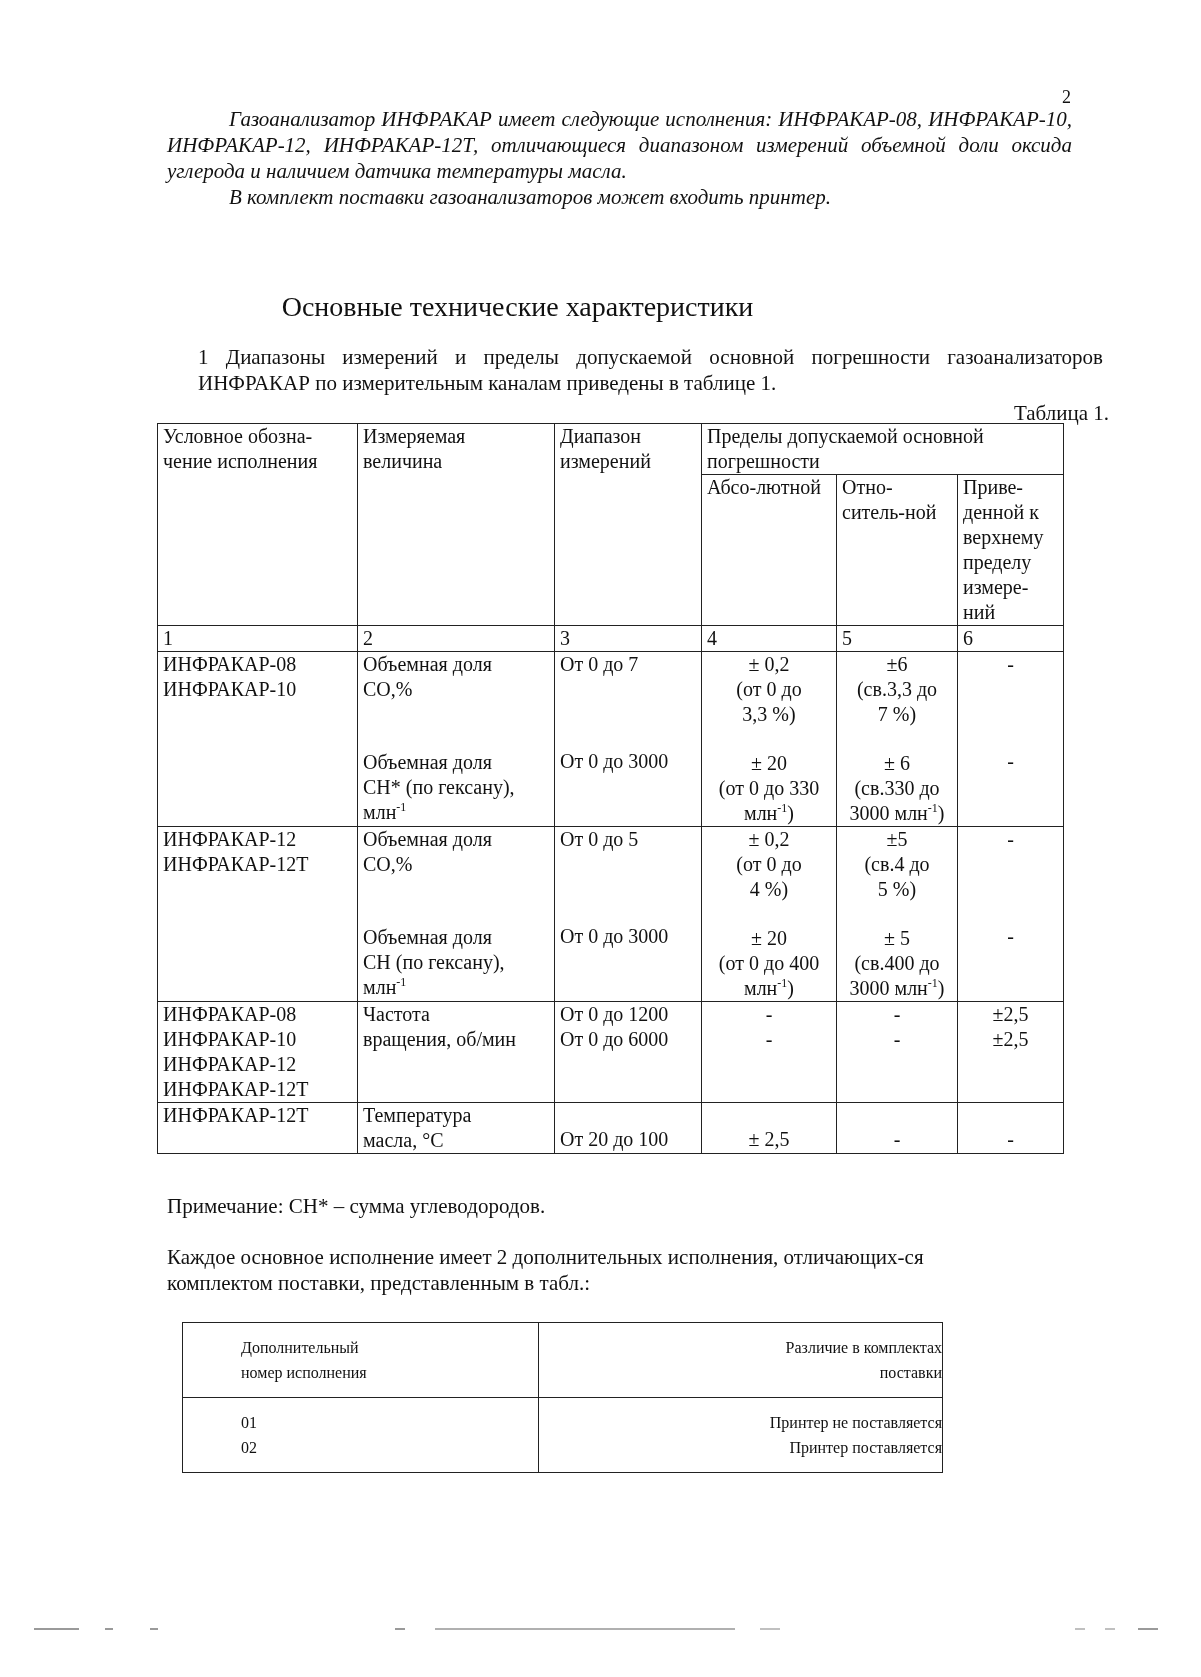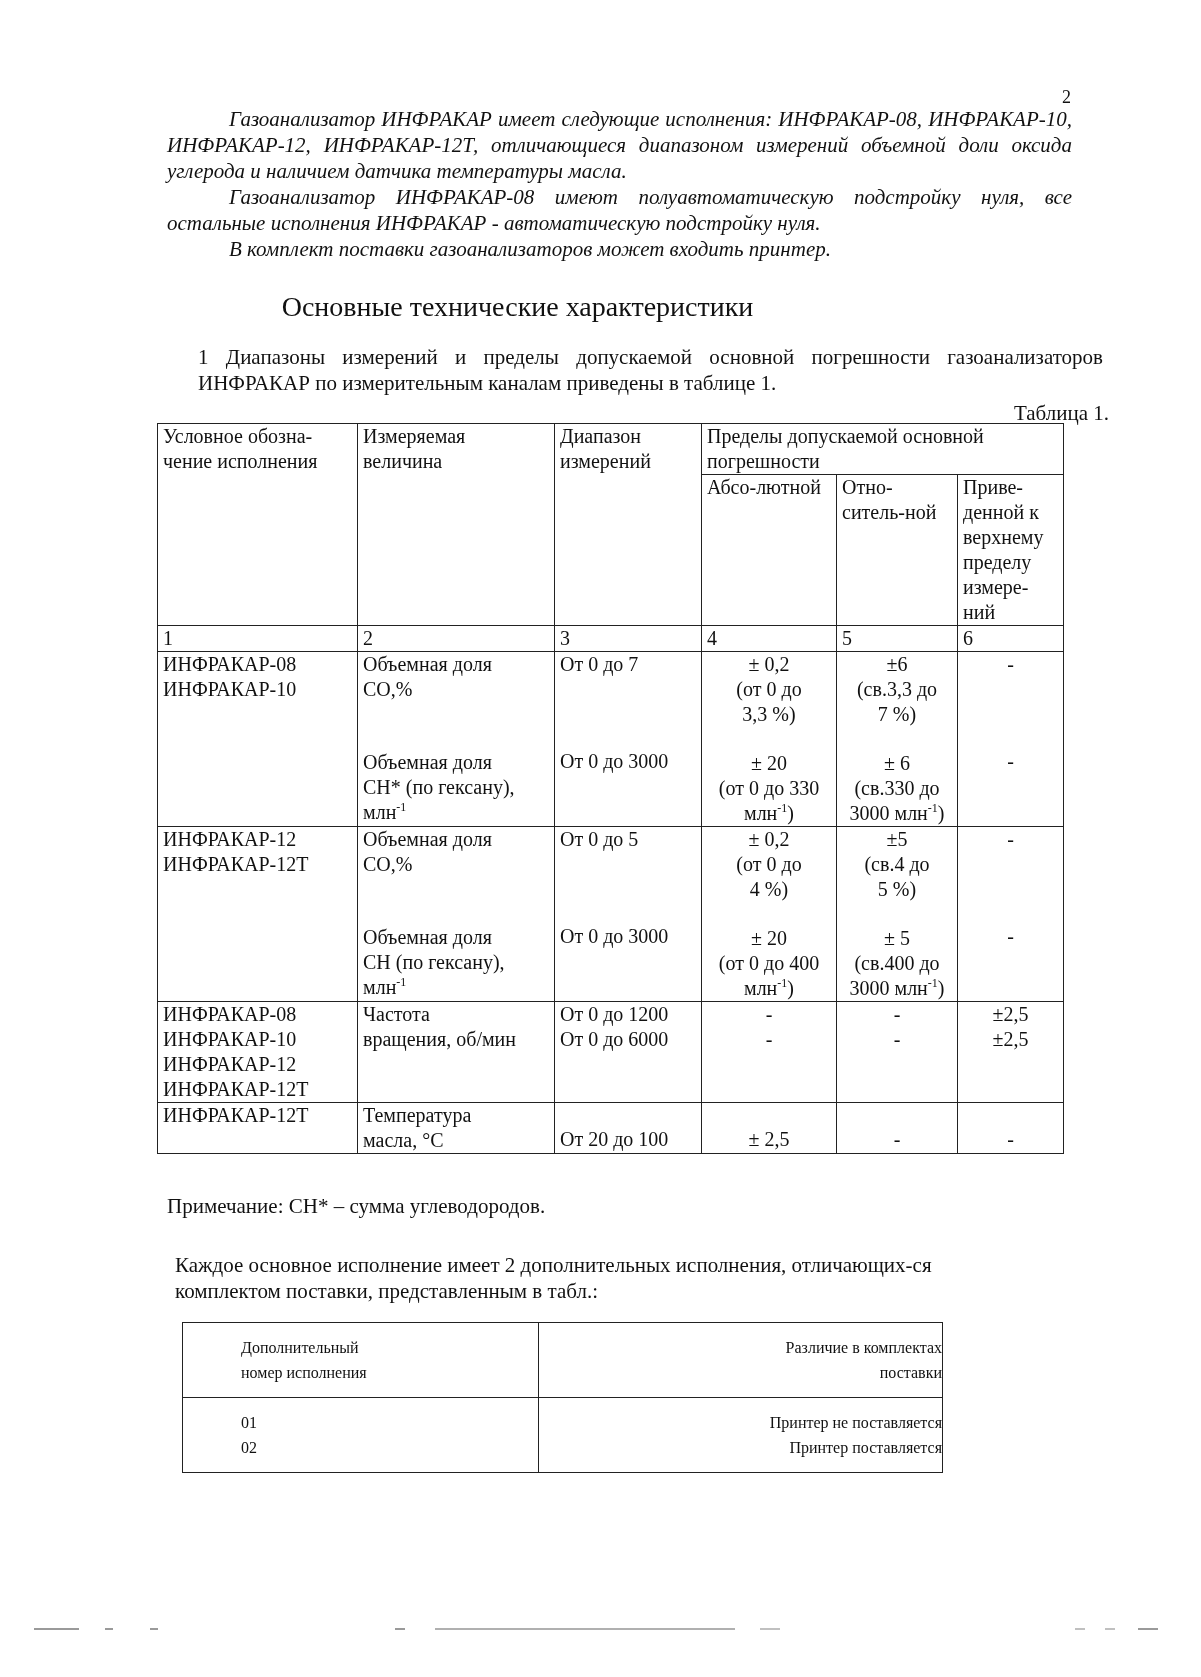--- a/index.html
+++ b/index.html
@@ -84,21 +84,21 @@
       position: absolute;
       top: 1193px;
       left: 167px;
       margin: 0;
     }
     .para2 {
       position: absolute;
       top: 1244px;
       left: 167px;
       width: 800px;
-      margin: 8px;
+      margin: 0;
       font-family: Liberation Serif, serif;
     }
     table.t2 {
       position: absolute;
       top: 1322px;
       left: 182px;
       width: 760px;
       border-collapse: collapse;
       table-layout: fixed;
       font-size: 16px;
@@ -123,21 +123,20 @@
       background: #9a9a9a;
     }
   </style>
 </head>
 <body>
 
 <div class="page-number">2</div>
 
 <div class="intro">
   <p class="last-line-left">Газоанализатор ИНФРАКАР имеет следующие исполнения: ИНФРАКАР-08, ИНФРАКАР-10, ИНФРАКАР-12, ИНФРАКАР-12Т, отличающиеся диапазоном измерений объемной доли оксида углерода и наличием датчика температуры масла.</p>
-  <p class="last-line-left">Газоанализатор ИНФРАКАР-08 имеют полуавтоматическую подстройку нуля, все остальные исполнения ИНФРАКАР - автоматическую подстройку нуля.</p>
   <p class="last-line-left">В комплект поставки газоанализаторов может входить принтер.</p>
 </div>
 
 <div class="section-title">Основные технические характеристики</div>
 
 <p class="para1 " style="text-align-last:left;margin-left:31px;">1 Диапазоны измерений и пределы допускаемой основной погрешности газоанализаторов ИНФРАКАР по измерительным каналам приведены в таблице 1.</p>
 
 <div class="table-caption">Таблица 1.</div>
 
 <table class="t1">

